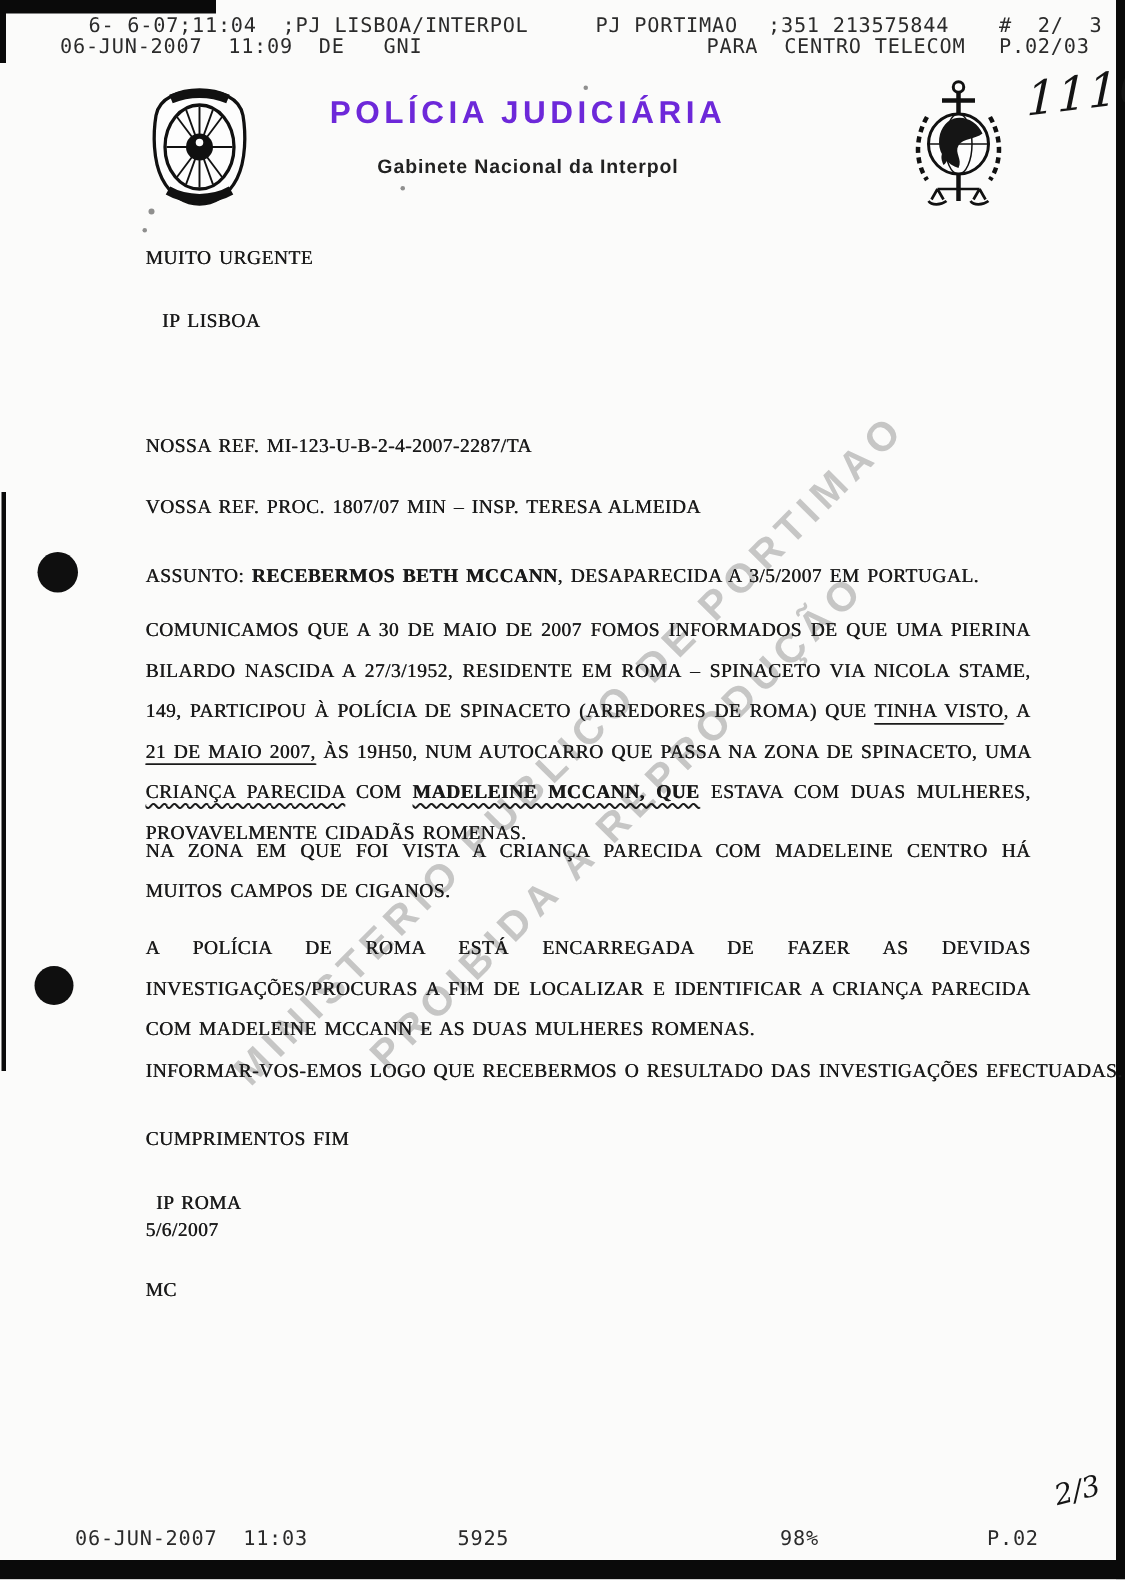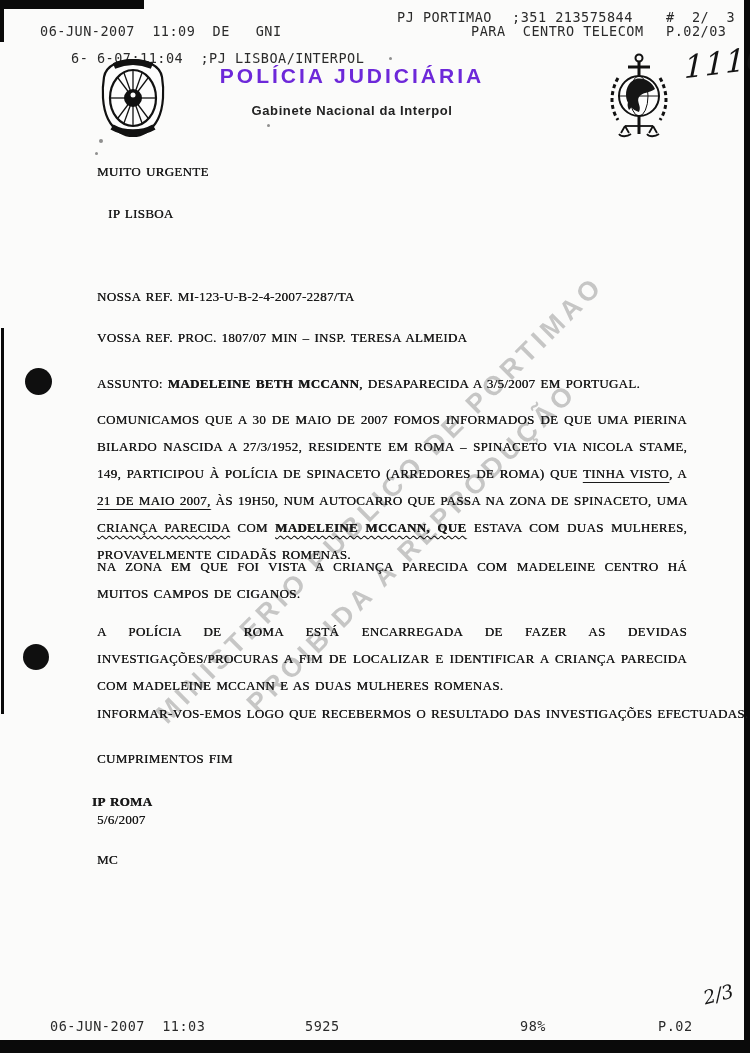--- a/index.html
+++ b/index.html
@@ -63,21 +63,21 @@
 
   <div class="abs punch" style="left:25px; top:368px; width:27px; height:27px;"></div>
   <div class="abs punch" style="left:23px; top:644px; width:26px; height:26px;"></div>
 
   <div class="abs speck" style="left:99px; top:139px; width:4px; height:4px;"></div>
   <div class="abs speck" style="left:95px; top:152px; width:3px; height:3px;"></div>
   <div class="abs speck" style="left:267px; top:124px; width:3px; height:3px;"></div>
   <div class="abs speck" style="left:389px; top:57px; width:3px; height:3px;"></div>
 
   <div>
-    <span class="abs mono" style="left:71px; top:9px;margin-top:41px;">6- 6-07;11:04  ;PJ LISBOA/INTERPOL</span>
+    <span class="abs mono" style="left:59px; top:9px;">6- 6-07;11:04  ;PJ LISBOA/INTERPOL</span>
     <span class="abs mono" style="left:397px; top:9px;">PJ PORTIMAO</span>
     <span class="abs mono" style="left:512px; top:9px;">;351 213575844</span>
     <span class="abs mono" style="left:666px; top:9px;">#  2/  3</span>
     <span class="abs mono" style="left:40px; top:23px;">06-JUN-2007  11:09  DE   GNI</span>
     <span class="abs mono" style="left:471px; top:23px;">PARA  CENTRO TELECOM</span>
     <span class="abs mono" style="left:666px; top:23px;">P.02/03</span>
   </div>
 
   <div class="abs hand hand-top" style="left:684px; top:44px;">1110</div>
 
@@ -133,29 +133,29 @@
     </div>
   </div>
 
   <div class="abs wm" style="left:380px; top:500px;">MINISTERIO PUBLICO DE PORTIMAO</div>
   <div class="abs wm" style="left:412px; top:548px;">PROIBIDA A REPRODUÇÃO</div>
 
   <div class="abs doc-text single" style="left:97px; top:163px;">MUITO URGENTE</div>
   <div class="abs doc-text single" style="left:108px; top:205px;">IP LISBOA</div>
   <div class="abs doc-text single" style="left:97px; top:288px;">NOSSA REF. MI-123-U-B-2-4-2007-2287/TA</div>
   <div class="abs doc-text single" style="left:97px; top:329px;">VOSSA REF. PROC. 1807/07 MIN – INSP. TERESA ALMEIDA</div>
-  <div class="abs doc-text single" style="left:97px; top:375px;"><span>ASSUNTO: </span><span class="seg-bold">MADELEINE BETH MCCANN</span><span>, DESAPARECIDA A 3/5/2007 EM PORTUGAL.</span></div>
+  <div class="abs doc-text single" style="left:97px; top:375px;"><span>ASSUNTO: </span><span class="seg-bold">RECEBERMOS BETH MCCANN</span><span>, DESAPARECIDA A 3/5/2007 EM PORTUGAL.</span></div>
 
   <div class="abs doc-text para" style="left:97px; top:406px;"><span>COMUNICAMOS QUE A 30 DE MAIO DE 2007 FOMOS INFORMADOS DE QUE UMA PIERINA BILARDO NASCIDA A 27/3/1952, RESIDENTE EM ROMA – SPINACETO VIA NICOLA STAME, 149, PARTICIPOU À POLÍCIA DE SPINACETO (ARREDORES DE ROMA) QUE </span><span class="seg-underline">TINHA VISTO</span><span>, A </span><span class="seg-underline">21 DE MAIO 2007,</span><span> ÀS 19H50, NUM AUTOCARRO QUE PASSA NA ZONA DE SPINACETO, UMA </span><span class="seg-wavy">CRIANÇA PARECIDA</span><span> COM </span><span class="seg-bold seg-wavy">MADELEINE MCCANN, QUE</span><span> ESTAVA COM DUAS MULHERES, PROVAVELMENTE CIDADÃS ROMENAS.</span></div>
   <div class="abs doc-text para" style="left:97px; top:553px;">NA ZONA EM QUE FOI VISTA A CRIANÇA PARECIDA COM MADELEINE CENTRO HÁ MUITOS CAMPOS DE CIGANOS.</div>
   <div class="abs doc-text single" style="left:97px; top:705px;">INFORMAR-VOS-EMOS LOGO QUE RECEBERMOS O RESULTADO DAS INVESTIGAÇÕES EFECTUADAS.</div>
   <div class="abs doc-text para" style="left:97px; top:618px;">A POLÍCIA DE ROMA ESTÁ ENCARREGADA DE FAZER AS DEVIDAS INVESTIGAÇÕES/PROCURAS A FIM DE LOCALIZAR E IDENTIFICAR A CRIANÇA PARECIDA COM MADELEINE MCCANN E AS DUAS MULHERES ROMENAS.</div>
 
   <div class="abs doc-text single" style="left:97px; top:750px;">CUMPRIMENTOS FIM</div>
-  <div class="abs doc-text single" style="left:92px; top:793px;font-weight:bold;">IP ROMA</div>
+  <div class="abs doc-text single" style="left:104px; top:793px;">IP ROMA</div>
   <div class="abs doc-text single" style="left:97px; top:811px;">5/6/2007</div>
   <div class="abs doc-text single" style="left:97px; top:851px;">MC</div>
 
   <div>
     <span class="abs mono" style="left:50px; top:1018px;">06-JUN-2007  11:03</span>
     <span class="abs mono" style="left:305px; top:1018px;">5925</span>
     <span class="abs mono" style="left:520px; top:1018px;">98%</span>
     <span class="abs mono" style="left:658px; top:1018px;text-align:right;">P.02</span>
   </div>
   <div class="abs hand hand-frac" style="left:703px; top:983px;">2/3</div>

